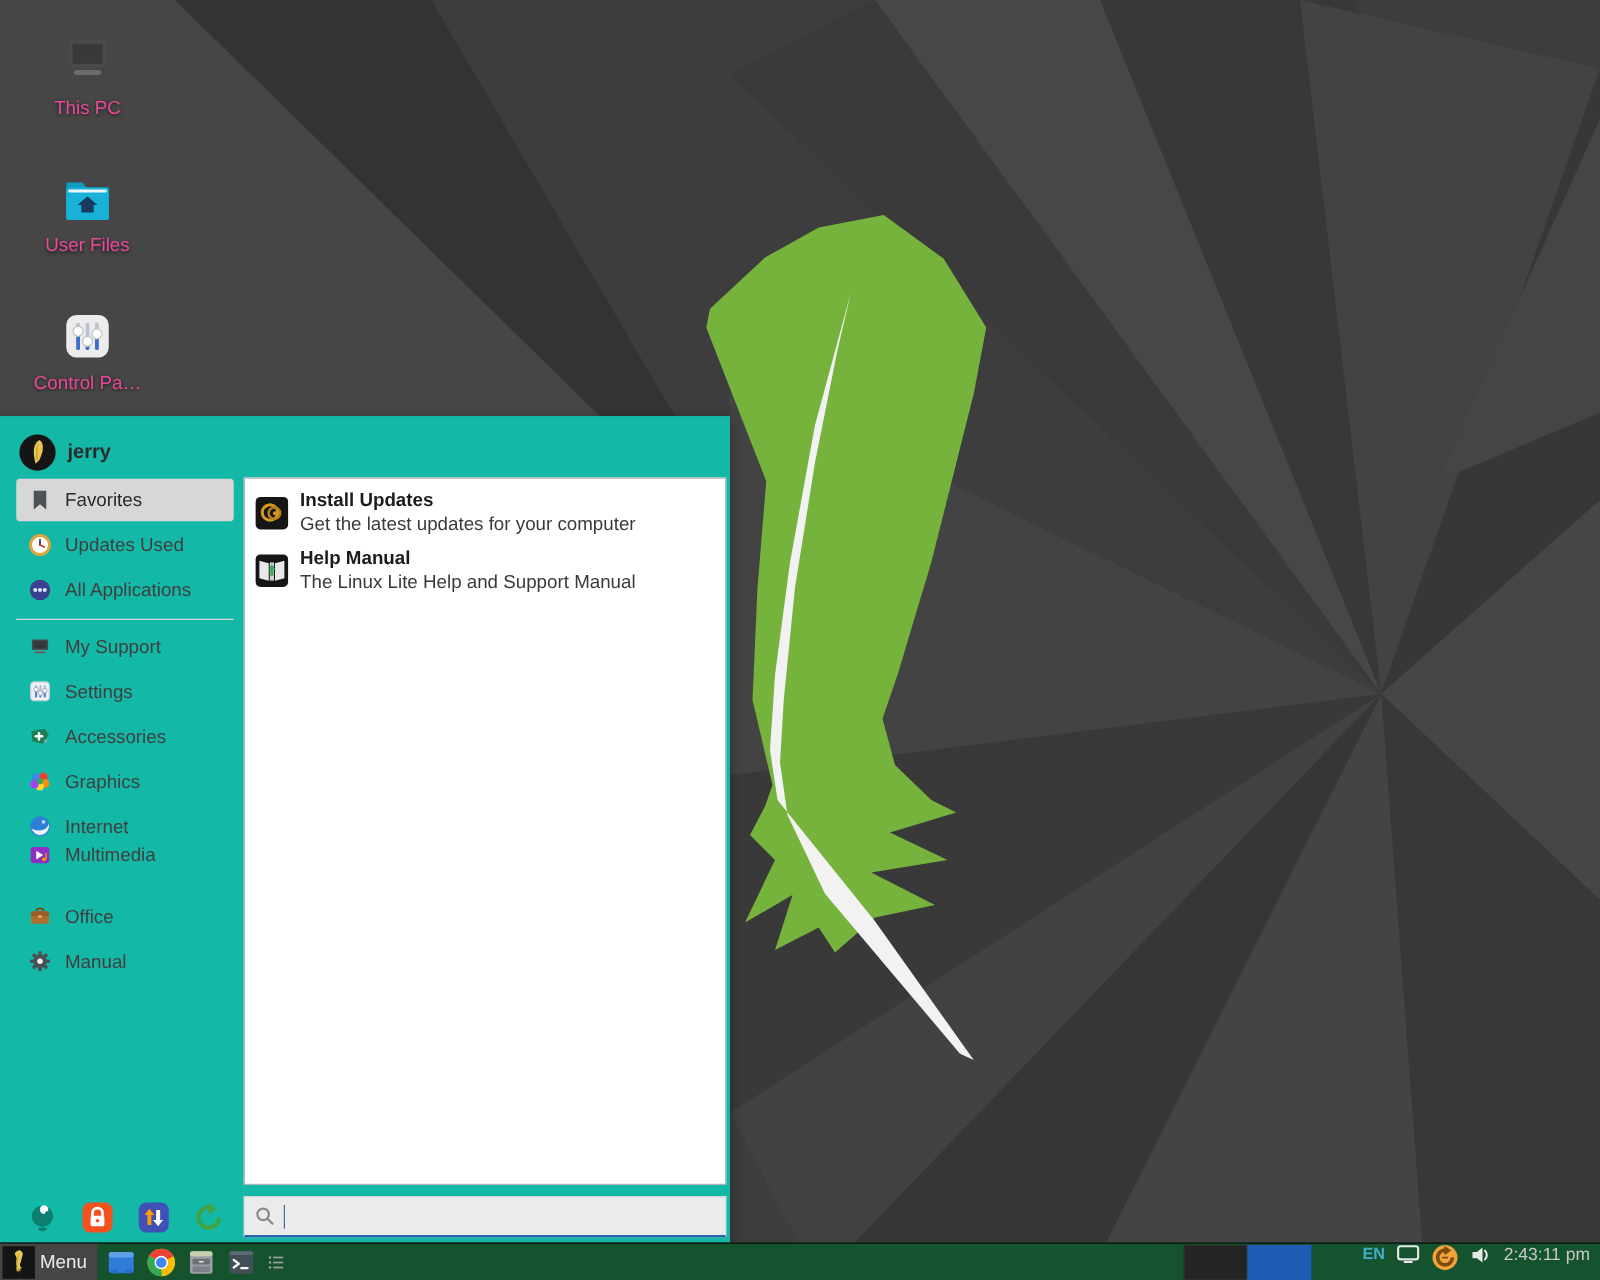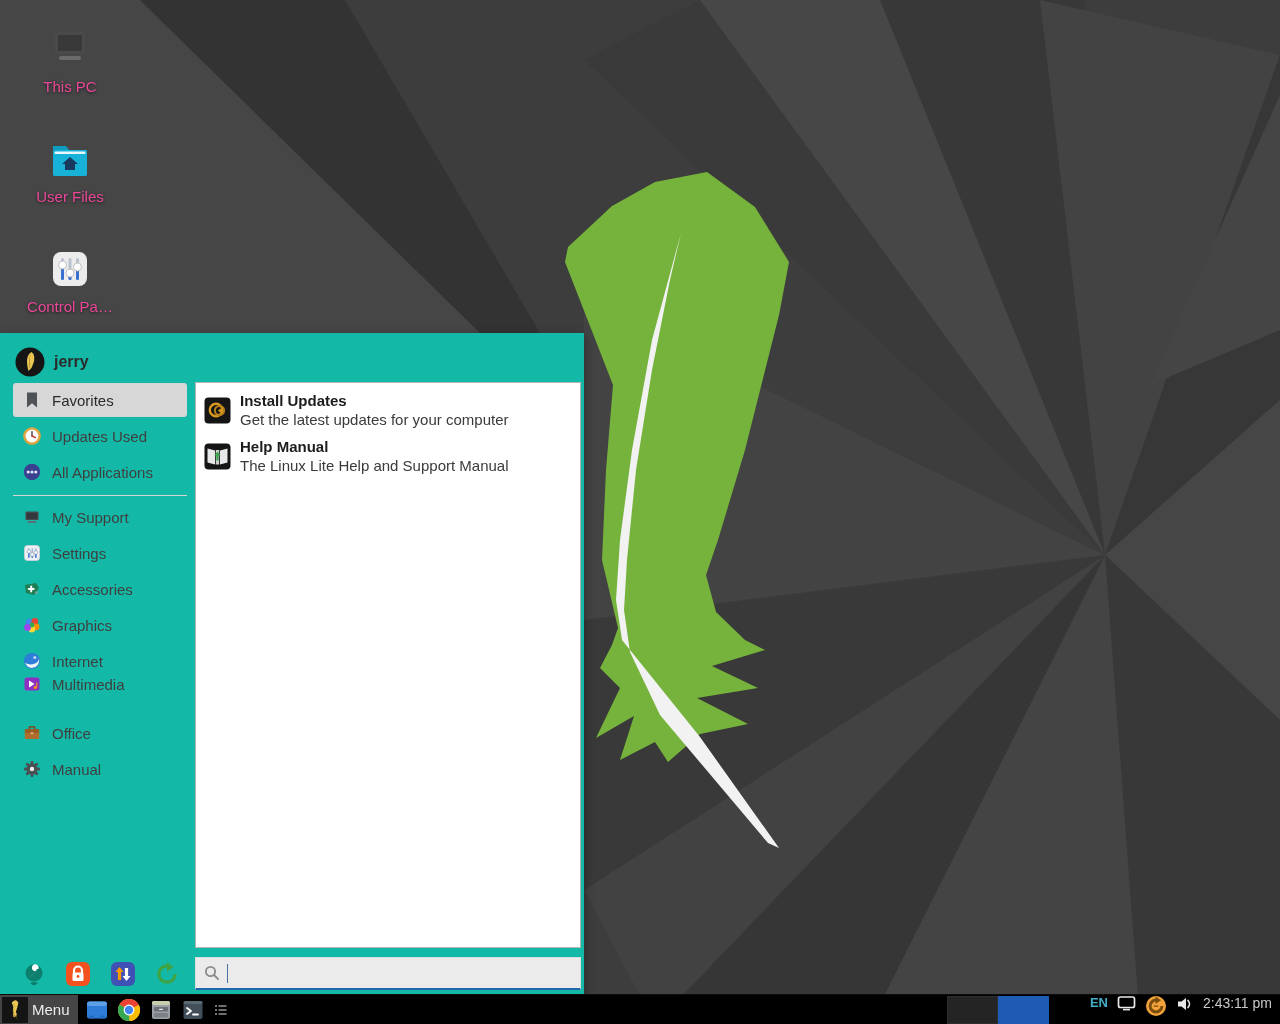--- a/index.html
+++ b/index.html
@@ -28,21 +28,21 @@
   .app-txt .t2{font-size:15px;color:#3a3a3a;line-height:19px;}
   .foot-ico{position:absolute;top:623px;width:26px;height:26px;cursor:pointer;}
   #search-box{position:absolute;left:190px;top:619px;width:386px;height:33px;background:#ebebeb;
               border:1px solid #dcdcdc;border-bottom:2px solid #2166ac;box-sizing:border-box;
               display:flex;align-items:center;padding-left:8px;gap:7px;}
   #search-input{border:none;outline:none;background:transparent;flex:1;font-size:15px;color:#333;
                 font-family:"Liberation Sans",sans-serif;padding:0;}
   .caret{width:1px;height:19px;background:#4a6f9e;}
 
   
-  #taskbar{position:absolute;left:0;bottom:0;width:1280px;height:30px;background:#000000;z-index:10;
+  #taskbar{position:absolute;left:0;bottom:0;width:1280px;height:30px;background:#14532d;z-index:10;
            display:flex;align-items:center;border-top:1px solid #0c0c0c;box-sizing:border-box;}
   #menu-button{height:30px;display:flex;align-items:center;gap:4px;background:#454545;
                padding:0 8px 0 2px;cursor:pointer;}
   #menu-button .tile{width:26px;height:26px;background:#141414;display:flex;align-items:center;justify-content:center;}
   #menu-button .mlabel{color:#ececec;font-size:15px;}
   .bar-launcher{width:26px;height:26px;margin-left:6px;display:flex;align-items:center;justify-content:center;cursor:pointer;}
   #pager{position:absolute;left:947px;top:1px;height:28px;display:flex;}
   .pager-cell{width:51px;height:28px;box-sizing:border-box;border:1px solid #2e2e2e;background:#242424;cursor:pointer;}
   .pager-cell.active{background:#1e5bb4;border-color:#1e5bb4;}
   #tray{position:absolute;right:8px;top:0;height:30px;display:flex;align-items:flex-start;gap:9px;}

